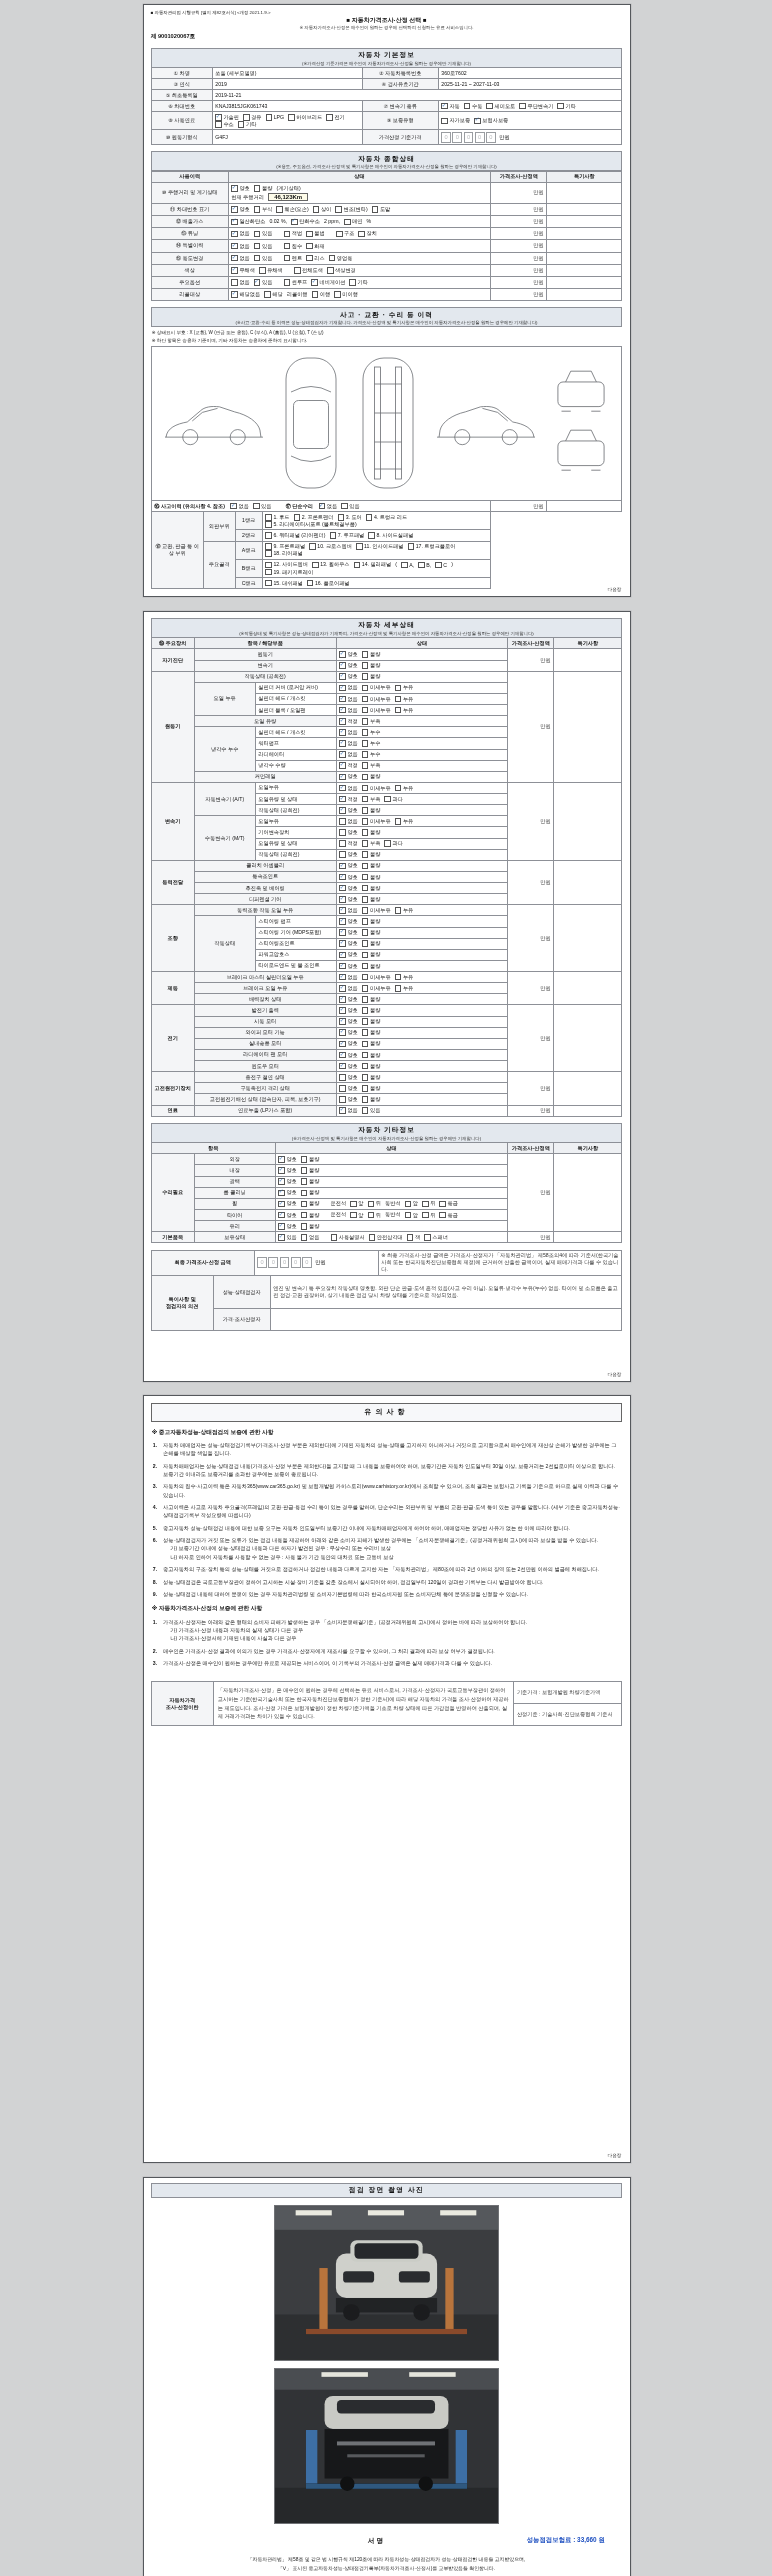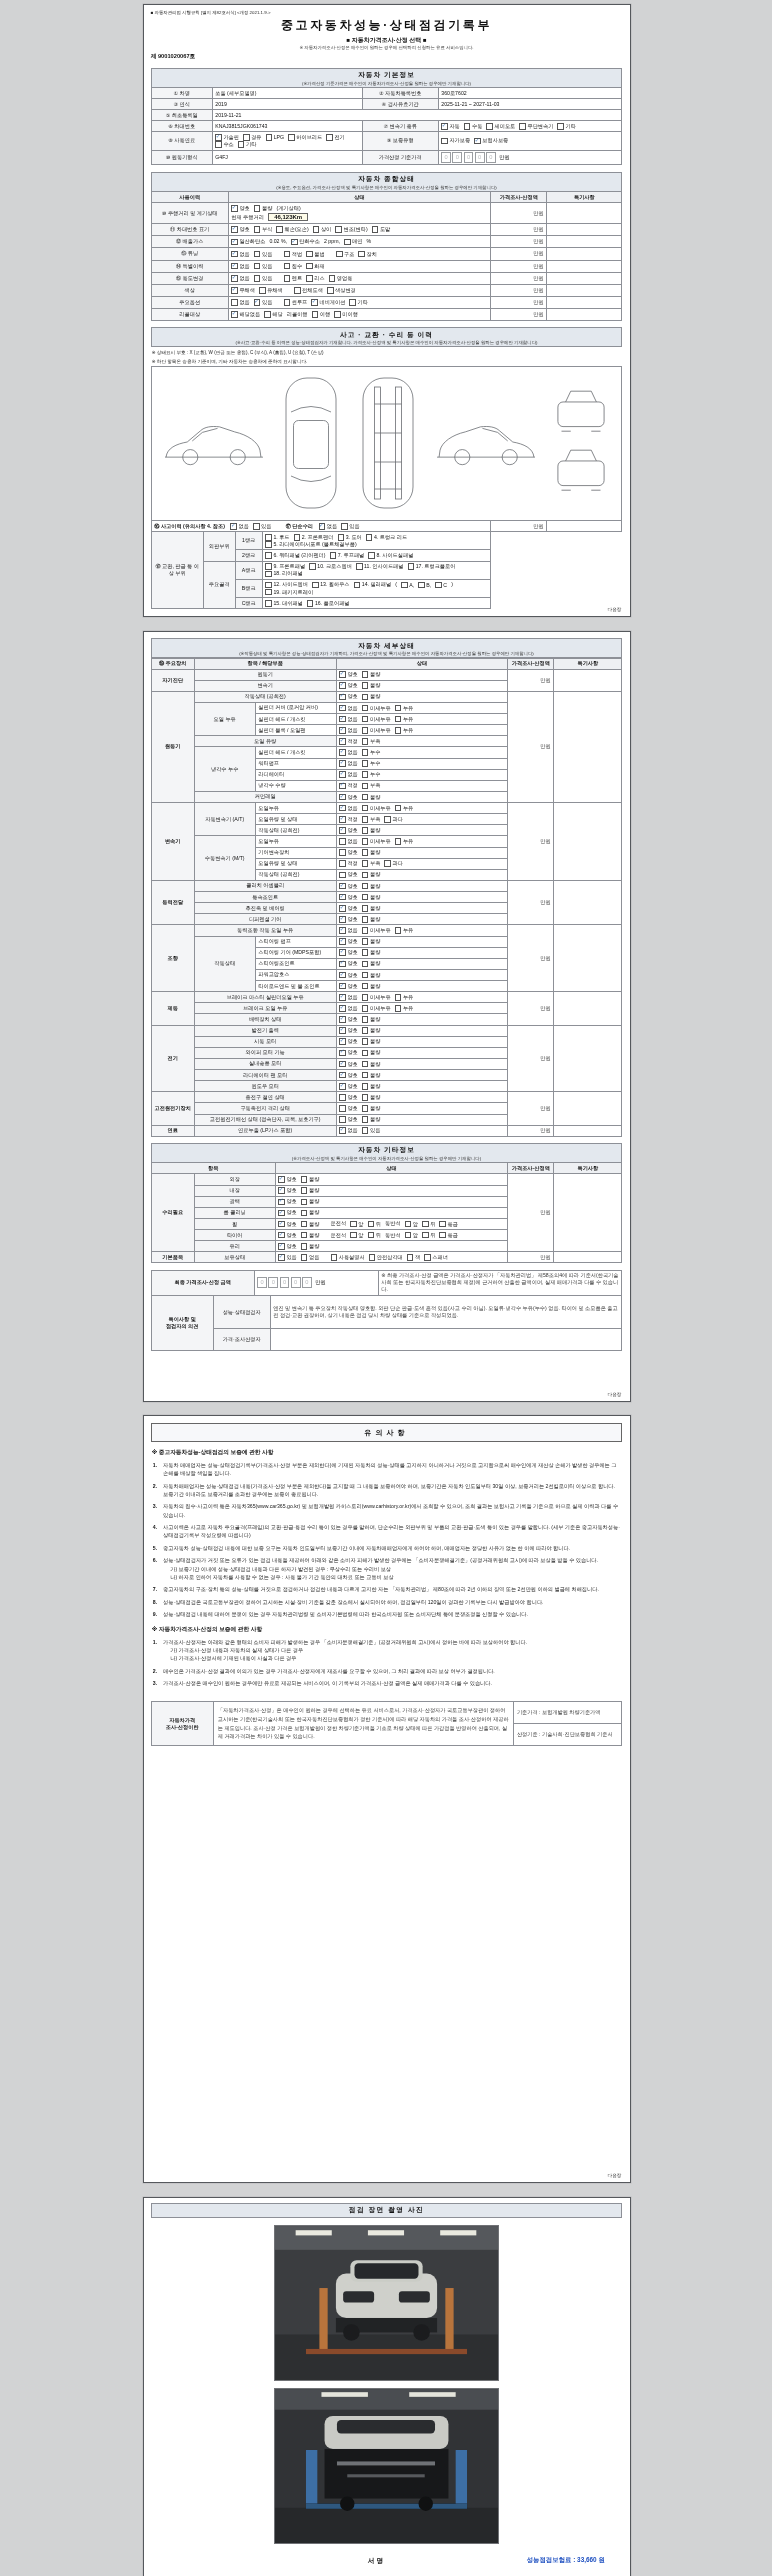--- a/index.html
+++ b/index.html
@@ -53,21 +53,20 @@
   .ins{position:absolute;right:17.5px;top:2.6px;font-size:6.4px;font-weight:bold;color:#1d4fc0}
   .legal{text-align:center;font-size:4.9px;color:#222;line-height:1.7;margin-top:5.2px}
 </style>
 </head>
 <body>
 
 <div class="col">
 
   <div class="panel p1">
     <div class="formref">■ 자동차관리법 시행규칙 [별지 제82호서식] &lt;개정 2021.1.9.&gt;</div>
-    <div class="main-title">중고자동차성능·상태점검기록부</div>
     <div class="sel-title">■ 자동차가격조사·산정 선택 ■</div>
     <div class="sel-note">※ 자동차가격조사·산정은 매수인이 원하는 경우에 선택하여 신청하는 유료 서비스입니다.</div>
     <div class="docno">제 9001020067호</div>
 
     <div class="secbar">
       <span class="sectitle">자동차 기본정보</span>
       <span class="secnote">(※가격산정 기준가격은 매수인이 자동차가격조사·산정을 원하는 경우에만 기재합니다)</span>
     </div>
     <table class="ftable">
       <colgroup>

